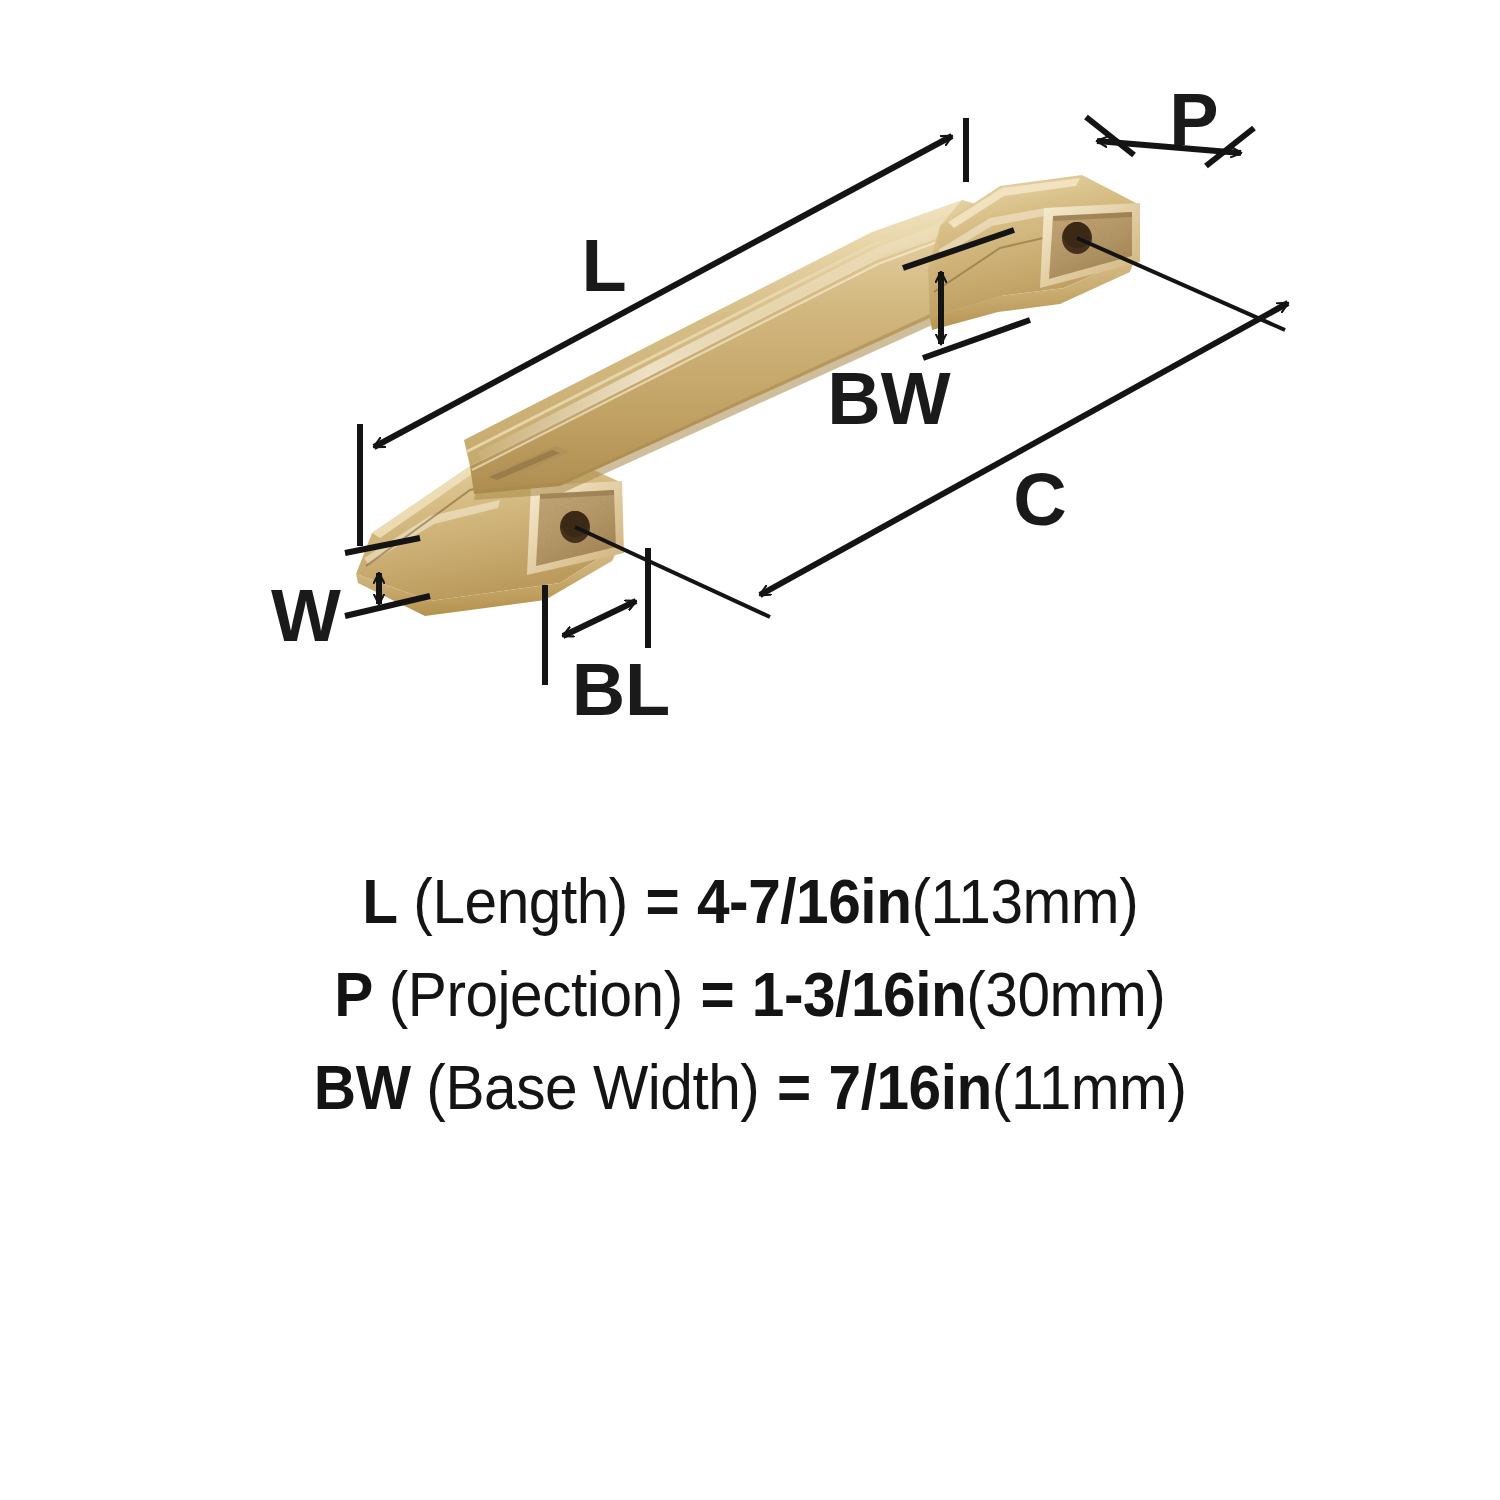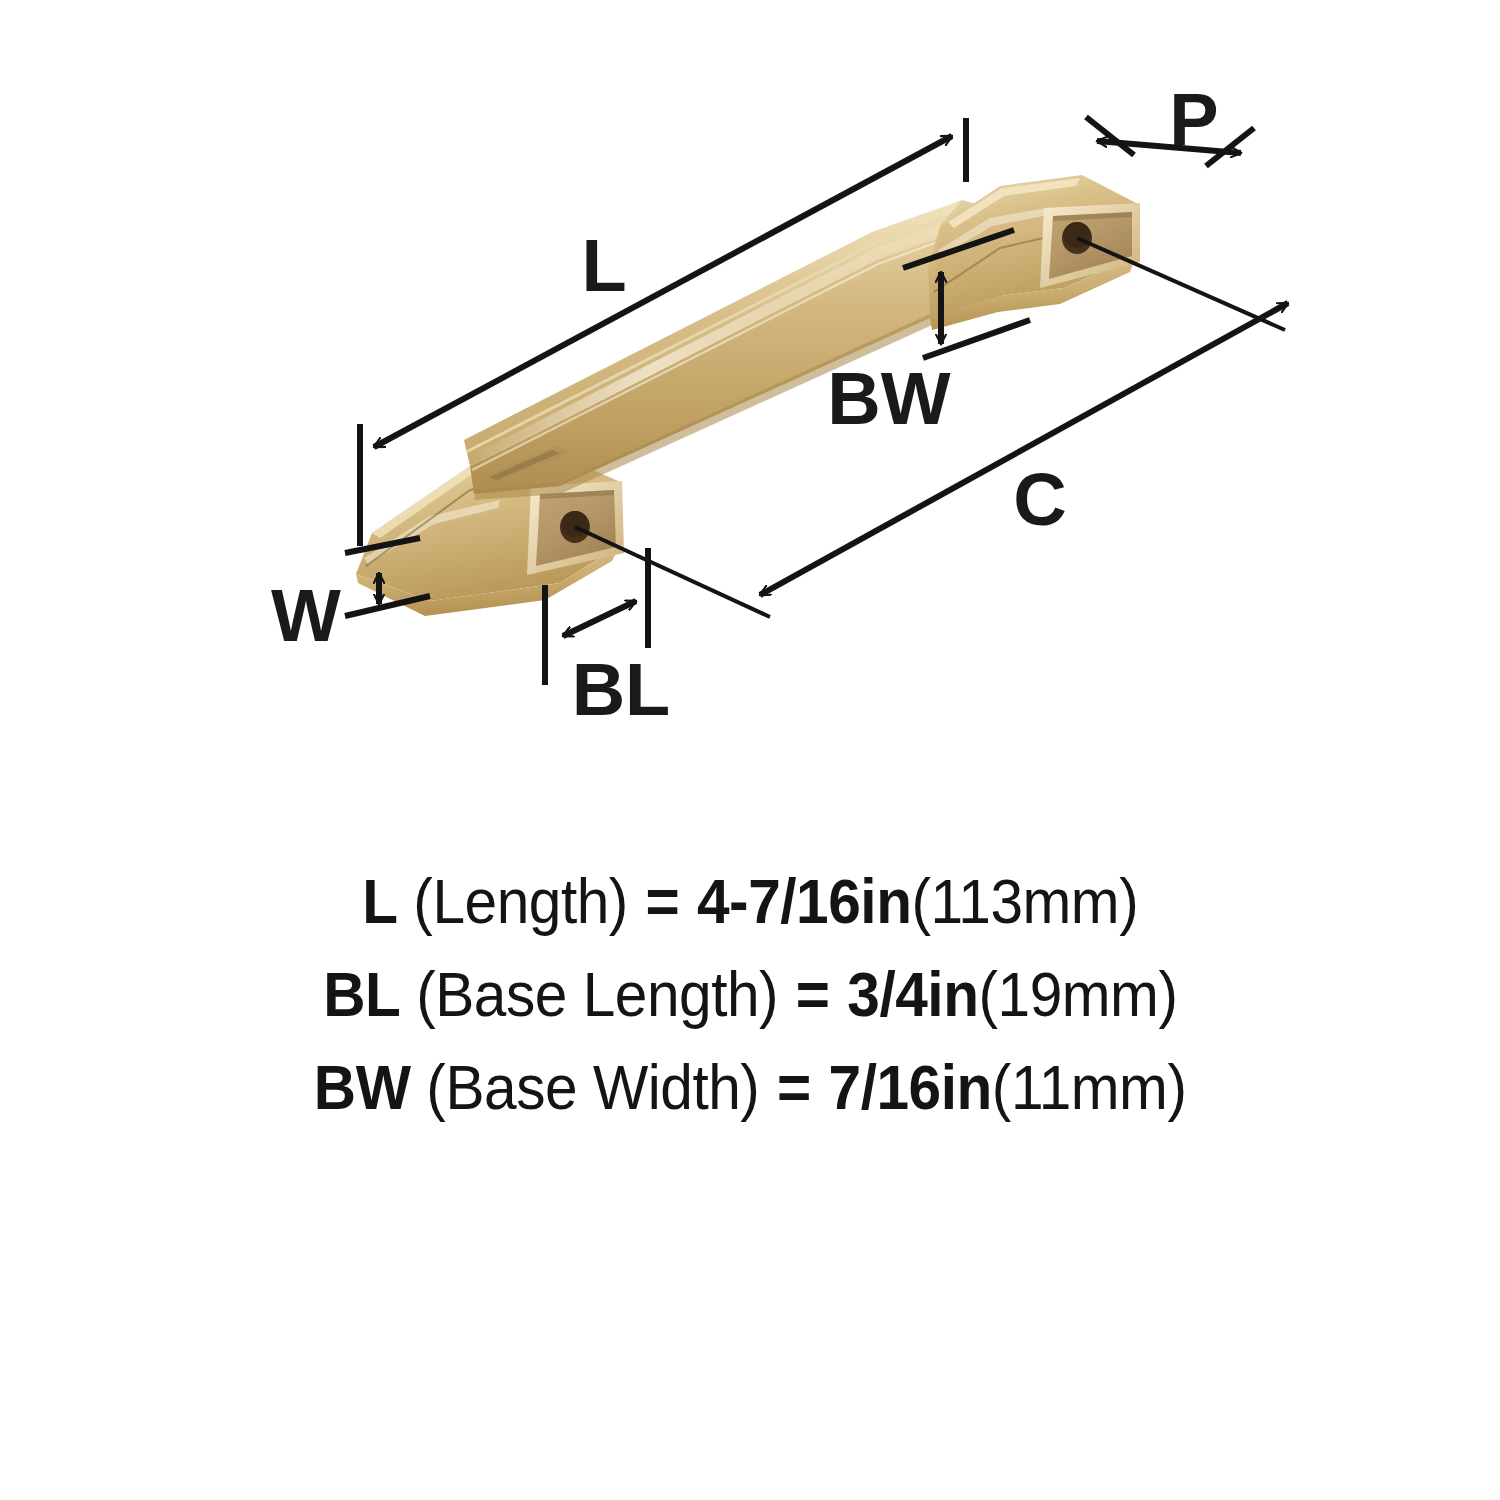--- a/index.html
+++ b/index.html
@@ -344,30 +344,30 @@
     <div class="legend-row">
       <span class="legend-line">
         <span class="code">L</span>
         <span class="name">(Length)</span>
         <span class="eq">=</span>
         <span class="value">4-7/16in</span><span class="metric">(113mm)</span>
       </span>
     </div>
 
 
-
-
     <div class="legend-row">
       <span class="legend-line">
-        <span class="code">BL</span>
-        <span class="name">(Base Length)</span>
+        <span class="code">P</span>
+        <span class="name">(Projection)</span>
         <span class="eq">=</span>
-        <span class="value">3/4in</span><span class="metric">(19mm)</span>
+        <span class="value">1-3/16in</span><span class="metric">(30mm)</span>
       </span>
     </div>
+
+
 
     <div class="legend-row">
       <span class="legend-line">
         <span class="code">BW</span>
         <span class="name">(Base Width)</span>
         <span class="eq">=</span>
         <span class="value">7/16in</span><span class="metric">(11mm)</span>
       </span>
     </div>
 

